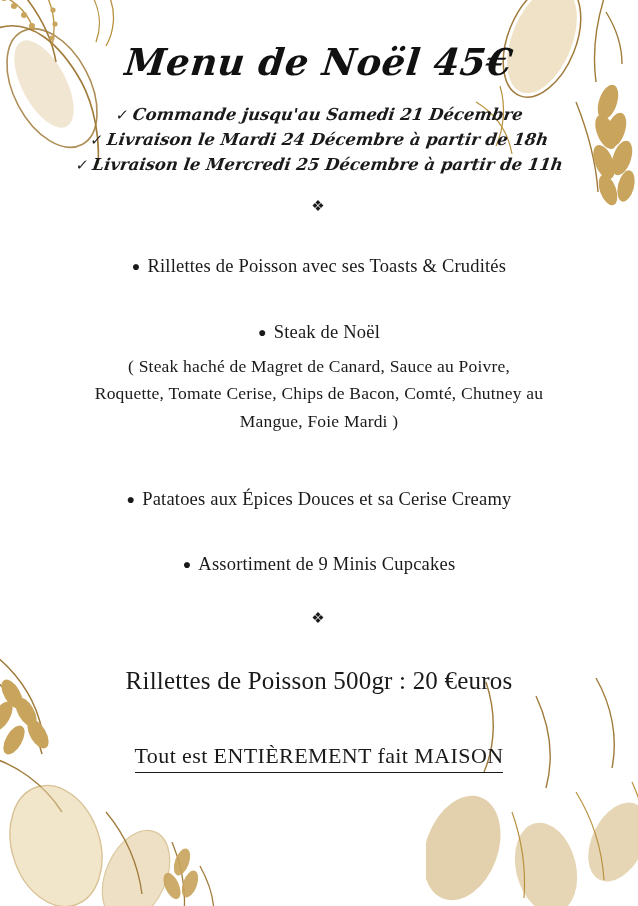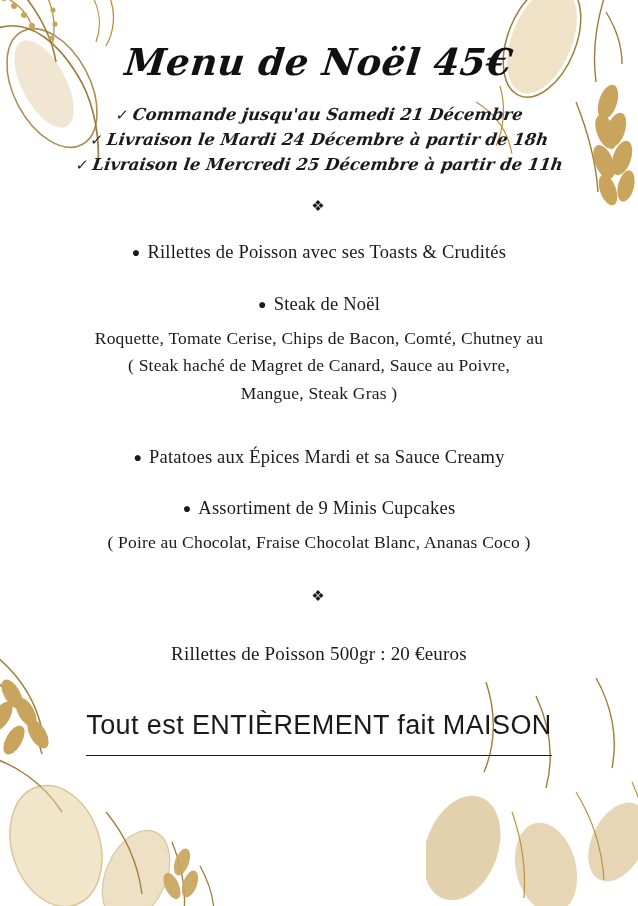--- a/index.html
+++ b/index.html
@@ -77,21 +77,21 @@
 
   .section {
     width: 100%;
     text-align: center;
   }
 
   .item {
     font-family: "Liberation Serif", serif;
     font-size: 18.5px;
     line-height: 1.5;
-    margin: 10px 0 0 0;
+    margin: 24px 0 0 0;
     letter-spacing: 0.2px;
   }
   .item .bullet {
     font-size: 14px;
     vertical-align: 1px;
     margin-right: 7px;
   }
 
   .sub {
     font-family: "Liberation Serif", serif;
@@ -100,36 +100,36 @@
     margin: 6px auto 0 auto;
     max-width: 560px;
     letter-spacing: 0.2px;
   }
 
   .gap-lg { height: 26px; }
   .gap-md { height: 14px; }
 
   .price-line {
     font-family: "Liberation Serif", serif;
-    font-size: 19px;
+    font-size: 25px;
     line-height: 1.75;
     letter-spacing: 0.2px;
   }
 
   .footer {
     margin-top: 40px;
     text-align: center;
     width: 100%;
   }
   .footer-text {
-    font-family: Liberation Sans, sans-serif;
-    font-size: 27px;
+    font-family: Liberation Serif, serif;
+    font-size: 22px;
     letter-spacing: 0.4px;
     border-bottom: 1.6px solid #1a1a1a;
-    padding-bottom: 14px;
+    padding-bottom: 3px;
     display: inline-block;
   }
 </style>
 </head>
 <body>
 
 <div class="deco" style="left:-10px; top:-12px; width:200px; height:230px;">
   <svg width="200" height="230" viewBox="0 0 200 230">
     <g fill="none" stroke="#a07b3a" stroke-width="1.6">
       <path d="M8 40 C40 30 70 55 92 95 C104 118 110 150 108 176"></path>
@@ -253,38 +253,35 @@
     <div class="item">
       <span class="bullet">●</span><span>Rillettes de Poisson avec ses Toasts &amp; Crudités</span>
     </div>
 
     <div class="gap-md"></div>
 
     <div class="item">
       <span class="bullet">●</span><span>Steak de Noël</span>
     </div>
     <div class="sub">
+      <div>( Steak haché de Magret de Canard, Sauce au Poivre,</div>
       <div>Roquette, Tomate Cerise, Chips de Bacon, Comté, Chutney au</div>
-      <div>( Steak haché de Magret de Canard, Sauce au Poivre,</div>
-      <div>Mangue, Steak Gras )</div>
+      <div>Mangue, Foie Mardi )</div>
     </div>
 
     <div class="gap-lg"></div>
 
     <div class="item">
-      <span class="bullet">●</span><span>Patatoes aux Épices Mardi et sa Sauce Creamy</span>
+      <span class="bullet">●</span><span>Patatoes aux Épices Douces et sa Cerise Creamy</span>
     </div>
 
     <div class="gap-md"></div>
 
     <div class="item">
       <span class="bullet">●</span><span>Assortiment de 9 Minis Cupcakes</span>
-    </div>
-    <div class="sub">
-      <div>( Poire au Chocolat, Fraise Chocolat Blanc, Ananas Coco )</div>
     </div>
   </div>
 
   <div class="divider" style="margin-top:30px;">❖</div>
 
   <div class="section" style="margin-top:18px;">
     <div class="price-line">Rillettes de Poisson 500gr : 20 €euros</div>
   </div>
 
   <div class="footer">

